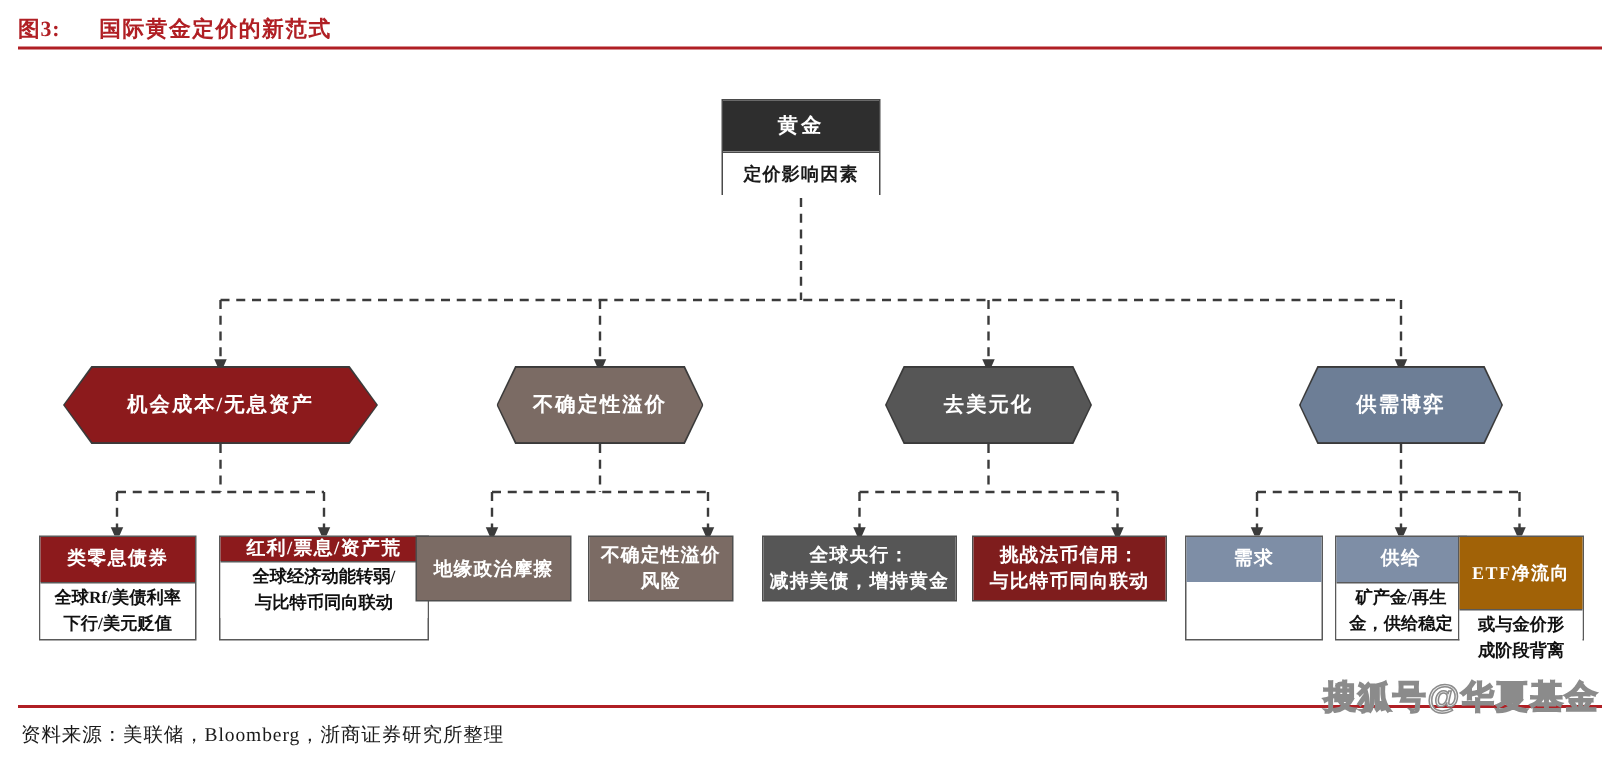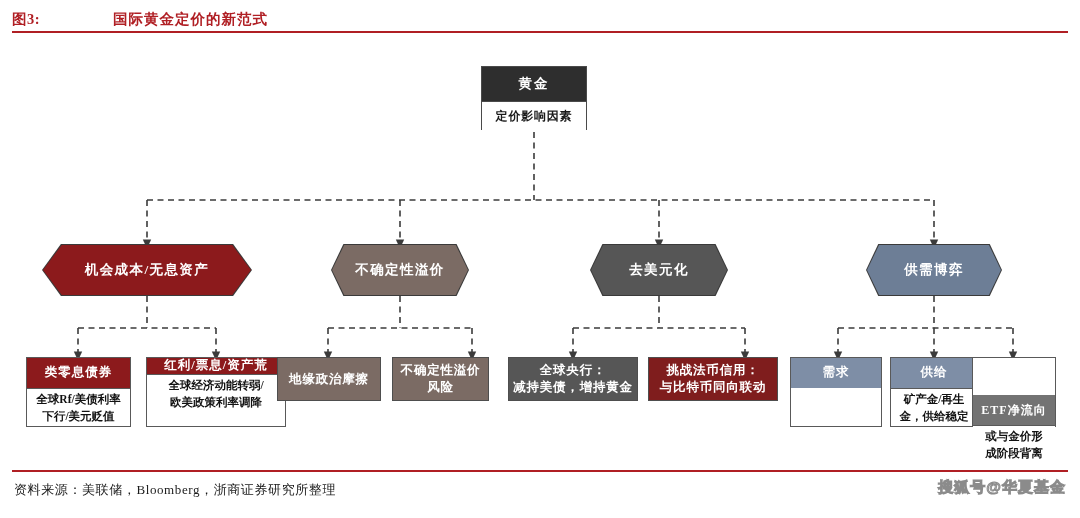--- a/index.html
+++ b/index.html
@@ -8,21 +8,21 @@
     width: 1080px; height: 518px;
     background: #ffffff;
     font-family: "Liberation Serif", "DejaVu Serif", serif;
     overflow: hidden;
   }
   #page { position: relative; width: 1080px; height: 518px; background:#fff; }
 
   
   .fig-header {
     position: absolute; left: 12px; top: 4px; width: 1056px; height: 30px;
-    display: flex; align-items: center; gap: 47px;
+    display: flex; align-items: center;
   }
   .fig-label {
     color: #b01f24; font-weight: bold; font-size: 14.5px;
     font-family: "Liberation Serif", "DejaVu Serif", serif;
     letter-spacing: .5px;
   }
   .fig-title {
     color: #b01f24; font-weight: bold; font-size: 14.5px; margin-left: 26px;
     font-family: "Liberation Serif", "DejaVu Serif", serif;
     letter-spacing: 1px;
@@ -36,22 +36,22 @@
     background: #b01f24;
   }
 
   
   .source {
     position: absolute; left: 14px; top: 481px;
     font-size: 13px; color: #1a1a1a; letter-spacing: .6px;
     font-family: "Liberation Serif", "DejaVu Serif", serif;
   }
   .watermark {
-    position: absolute; right: 14px; top: 478px;
-    font-size: 15px; font-weight: bold; color: #f2f2f2;
+    position: absolute; right: 14px; top: 450px;
+    font-size: 22px; font-weight: bold; color: #f2f2f2;
     -webkit-text-stroke: 1px #8b8b8b;
     letter-spacing: 1px;
     font-family: "Liberation Sans", sans-serif;
   }
 
   
   #canvas { position: absolute; left: 0; top: 36px; width: 1080px; height: 432px; }
   #wires { position: absolute; left: 0; top: 0; width: 1080px; height: 432px; }
 
   
@@ -184,21 +184,21 @@
 
     <div class="leaf" style="left:26px; top:321px; width:105px; height:70px;">
       <div class="leaf-head" style="background:#8c1a1c; height:30px;">类零息债券</div>
       <div class="leaf-body" style="height:38px; white-space:pre-line;">全球Rf/美债利率
 下行/美元贬值</div>
     </div>
 
     <div class="leaf" style="left:146px; top:321px; width:140px; height:70px;">
       <div class="leaf-head" style="background:#8c1a1c; height:16px;">红利/票息/资产荒</div>
       <div class="leaf-body" style="height:38px; white-space:pre-line;">全球经济动能转弱/
-欧美政策利率调降</div>
+与比特币同向联动</div>
     </div>
 
     <div class="leaf" style="left:277px; top:321px; width:104px; height:44px; border-color:#4e4e4e;">
       <div class="leaf-solo" style="background:#7b6b64; white-space:pre-line;">地缘政治摩擦</div>
     </div>
 
     <div class="leaf" style="left:392px; top:321px; width:97px; height:44px; border-color:#4e4e4e;">
       <div class="leaf-solo" style="background:#7b6b64; white-space:pre-line;">不确定性溢价
 风险</div>
     </div>
@@ -217,21 +217,21 @@
       <div class="leaf-head" style="background:#7e8ea6; height:30px;">需求</div>
     </div>
 
     <div class="leaf" style="left:890px; top:321px; width:88px; height:70px;">
       <div class="leaf-head" style="background:#7e8ea6; height:30px;">供给</div>
       <div class="leaf-body" style="height:38px; white-space:pre-line;">矿产金/再生
 金，供给稳定</div>
     </div>
 
     <div class="leaf" style="left:972px; top:321px; width:84px; height:70px;">
-      <div class="leaf-head" style="background:#737373; height:30px; font-size:12px;margin-top:37px;">ETF净流向</div>
+      <div class="leaf-head" style="background:#a16207; height:48px; font-size:12px;">ETF净流向</div>
       <div class="leaf-body" style="height:38px; white-space:pre-line;">或与金价形
 成阶段背离</div>
     </div>
 
   </div>
 
   <div class="rule-bottom"></div>
   <div class="source">资料来源：美联储，Bloomberg，浙商证券研究所整理</div>
   <div class="watermark">搜狐号@华夏基金</div>
 

